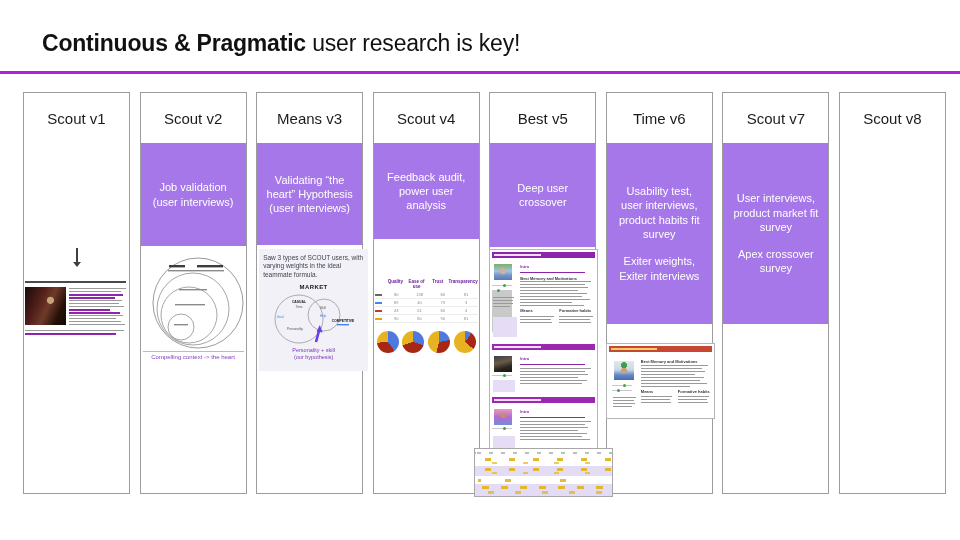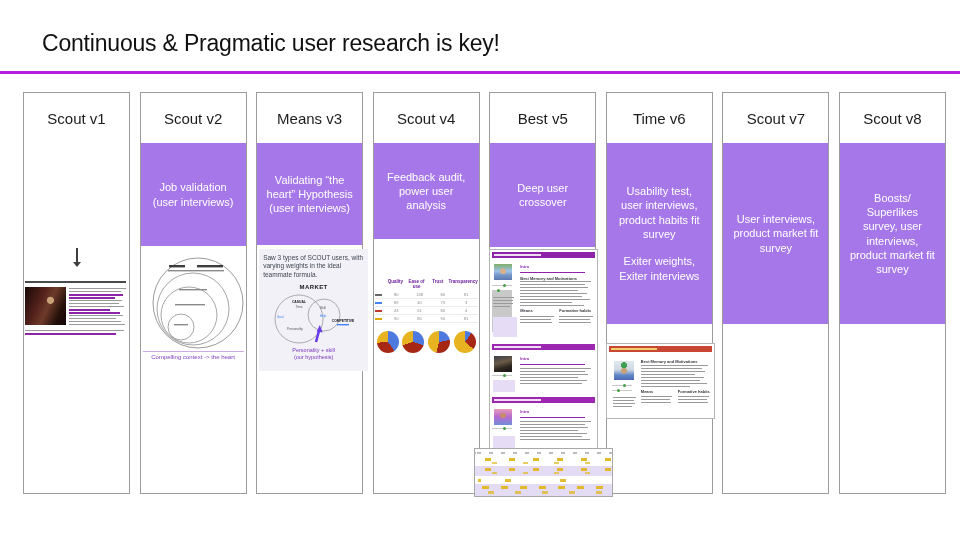--- a/index.html
+++ b/index.html
@@ -1,20 +1,20 @@
 <!DOCTYPE html>
 <html><head>
 <meta charset="utf-8">
 <style>
   html,body{margin:0;padding:0;background:#fff;}
   .stage{position:relative;width:960px;height:540px;background:#fff;overflow:hidden;
          font-family:"Liberation Sans","DejaVu Sans",sans-serif;}
   
   .title{position:absolute;left:42px;top:30px;font-size:23px;color:#111;letter-spacing:-.2px;white-space:pre;}
-  .title .b{font-weight:400;}
+  .title .b{font-weight:700;}
   .rule{position:absolute;left:0;top:71px;width:960px;height:3px;background:#b41ee1;}
   
   .colwrap{position:absolute;left:23px;top:92px;width:923px;height:402px;display:flex;justify-content:space-between;}
   .col{position:relative;width:107px;height:402px;background:#fff;border:1px solid #9c9c9c;box-sizing:border-box;}
   .col-h{height:50px;display:flex;align-items:center;justify-content:center;font-size:15px;color:#1c1c1c;}
   .pbox{background:#a677e8;color:#fff;font-size:11px;line-height:1.3;text-align:center;
         display:flex;flex-direction:column;justify-content:center;padding:4px 8px;box-sizing:border-box;}
   .pbox .p2{margin-top:13px;}
   .h-a{height:103px}.h-b{height:102px}.h-c{height:96px}.h-d{height:104px}.h-tall{height:181px}
   
@@ -391,28 +391,26 @@
             </div>
           </div>
         </div>
       </div>
     </div>
 
     <div class="col">
       <div class="col-h">Scout v7</div>
       <div class="pbox h-tall">
         <div>User interviews, product market fit survey</div>
+        <div class="p2">Apex crossover survey</div>
       </div>
     </div>
 
     <div class="col">
       <div class="col-h">Scout v8</div>
-      <div class="pbox h-tall">
-        <div>Boosts/ Superlikes survey,  user interviews, product market fit survey</div>
-      </div>
     </div>
 
   </div>
 
   <div class="sheet">
     <div class="srow hdr"></div>
     <div class="srow y1 yb"></div>
     <div class="srow y2 yb"></div>
     <div class="srow y3 yb sparse"></div>
     <div class="srow y4 yb dense"></div>

